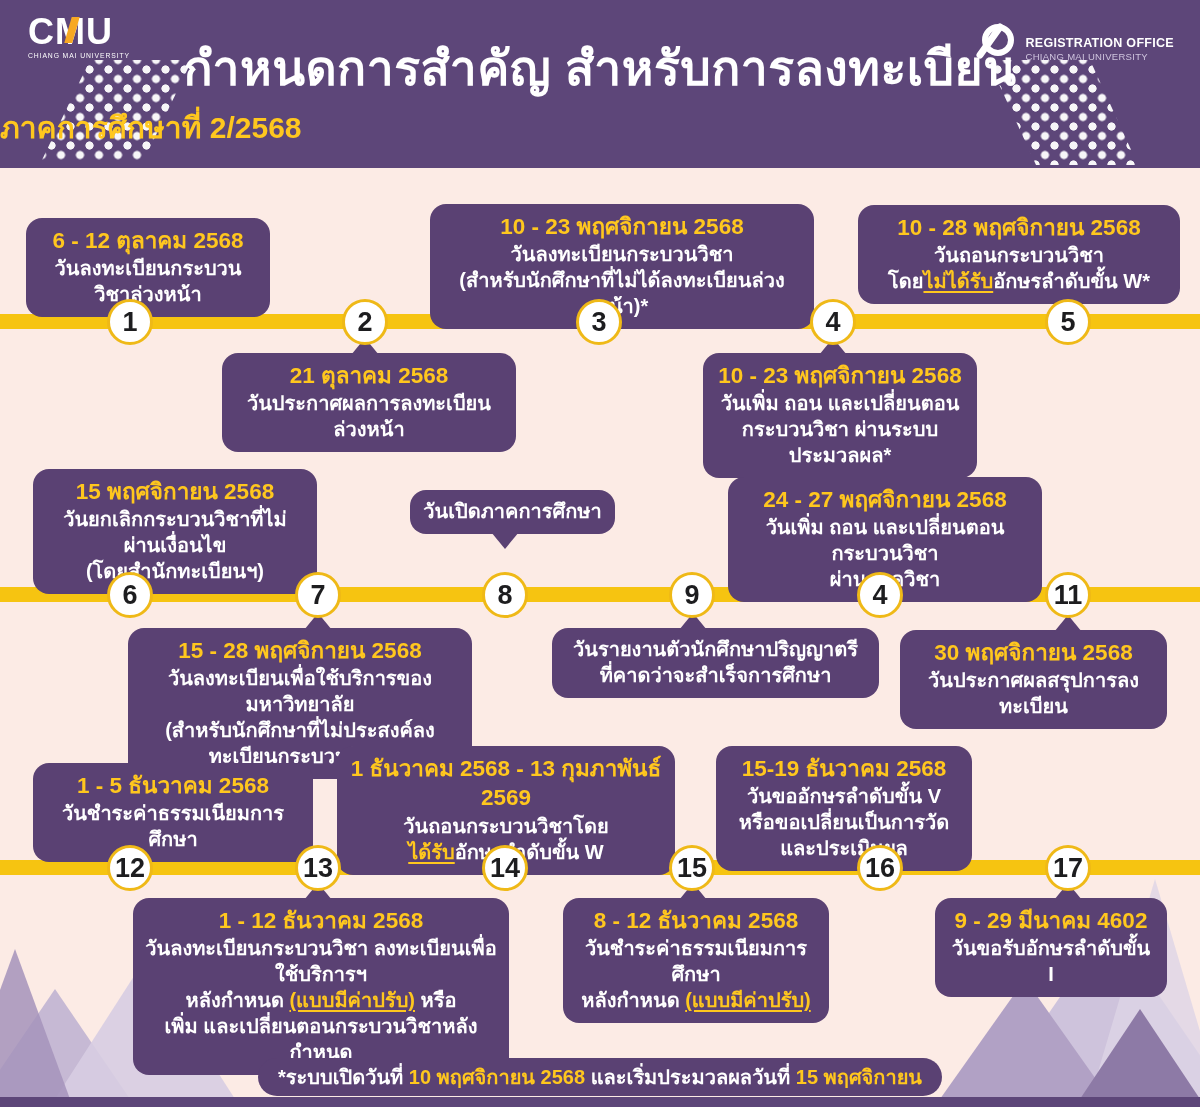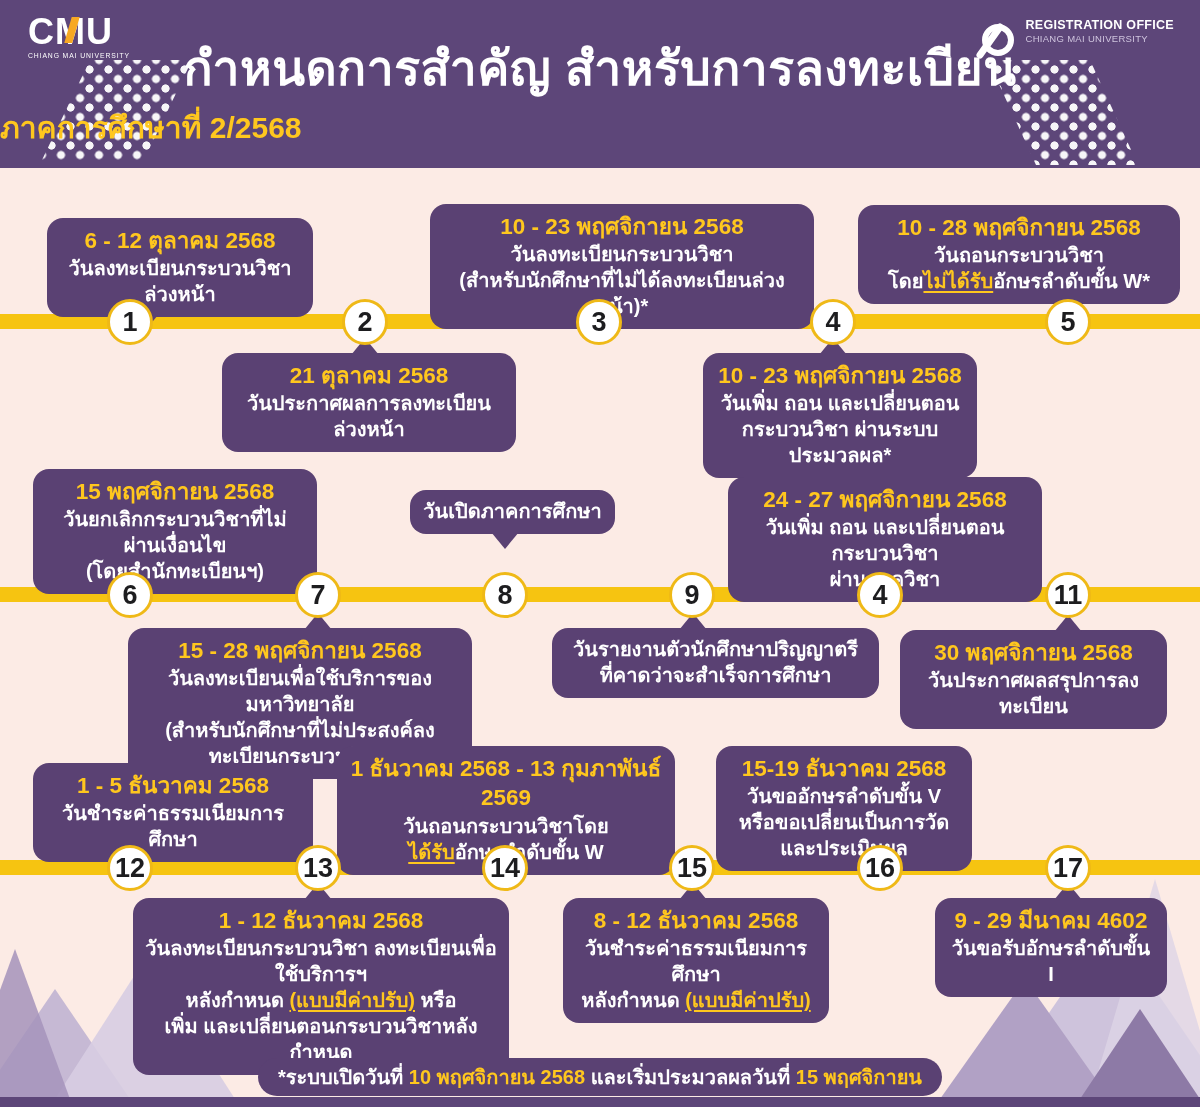--- a/index.html
+++ b/index.html
@@ -16,21 +16,21 @@
   
   .header{position:absolute;left:0;top:0;width:1200px;height:168px;background:var(--purple);}
   .title{position:absolute;left:0;right:0;top:30px;text-align:center;color:#ffffff;
          font-size:48px;font-weight:800;letter-spacing:.5px;}
   .subtitle{position:absolute;left:0;right:0;top:104px;text-align:left;color:var(--accent);
          font-size:30px;font-weight:800;}
   .cmu-logo{position:absolute;left:28px;top:14px;color:#fff;}
   .cmu-acronym{font-size:36px;font-weight:800;letter-spacing:1px;line-height:1;}
   .cmu-one{position:absolute;left:40px;top:3px;width:8px;height:26px;background:#f7a823;transform:skewX(-16deg);}
   .cmu-caption{font-size:6.8px;letter-spacing:.9px;margin-top:2px;}
-  .reg-logo{position:absolute;right:26px;top:18px;display:flex;align-items:flex-start;gap:8px;color:#fff;}
+  .reg-logo{position:absolute;right:26px;top:18px;display:flex;align-items:flex-end;gap:8px;color:#fff;}
   .reg-text .l1{font-size:12.5px;font-weight:700;letter-spacing:.3px;}
   .reg-text .l2{font-size:9.5px;color:#cfc4de;letter-spacing:.3px;margin-top:1px;}
   .dots{position:absolute;
         background-image:radial-gradient(circle,rgba(255,255,255,.95) 3.8px,transparent 4.4px),
                          radial-gradient(circle,rgba(255,255,255,.95) 3.8px,transparent 4.4px);
         background-size:19px 19px;background-position:0 0,9.5px 9.5px;}
   .dots-left{left:42px;top:60px;width:150px;height:100px;clip-path:polygon(32% 0,100% 0,68% 100%,0 100%);}
   .dots-right{left:988px;top:60px;width:150px;height:105px;clip-path:polygon(0 0,68% 0,100% 100%,32% 100%);}
 
   
@@ -136,21 +136,21 @@
   <div class="mcircle" style="left:669px;top:845px">
       <span>15</span>
     </div>
   <div class="mcircle" style="left:857px;top:845px">
       <span>16</span>
     </div>
   <div class="mcircle" style="left:1045px;top:845px">
       <span>17</span>
     </div>
 
-  <div class="ebox" style="left:47px;top:218px;width:266px">
+  <div class="ebox" style="left:26px;top:218px;width:244px">
     <div class="tail down" style="left:83px"></div>
     <div class="date">6 - 12 ตุลาคม 2568</div>
     <div class="line">วันลงทะเบียนกระบวนวิชาล่วงหน้า</div>
   </div>
   <div class="ebox" style="left:430px;top:204px;width:384px">
     <div class="tail down" style="left:156px"></div>
     <div class="date">10 - 23 พฤศจิกายน 2568</div>
     <div class="line">วันลงทะเบียนกระบวนวิชา</div>
     <div class="line">(สำหรับนักศึกษาที่ไม่ได้ลงทะเบียนล่วงหน้า)*</div>
   </div>

